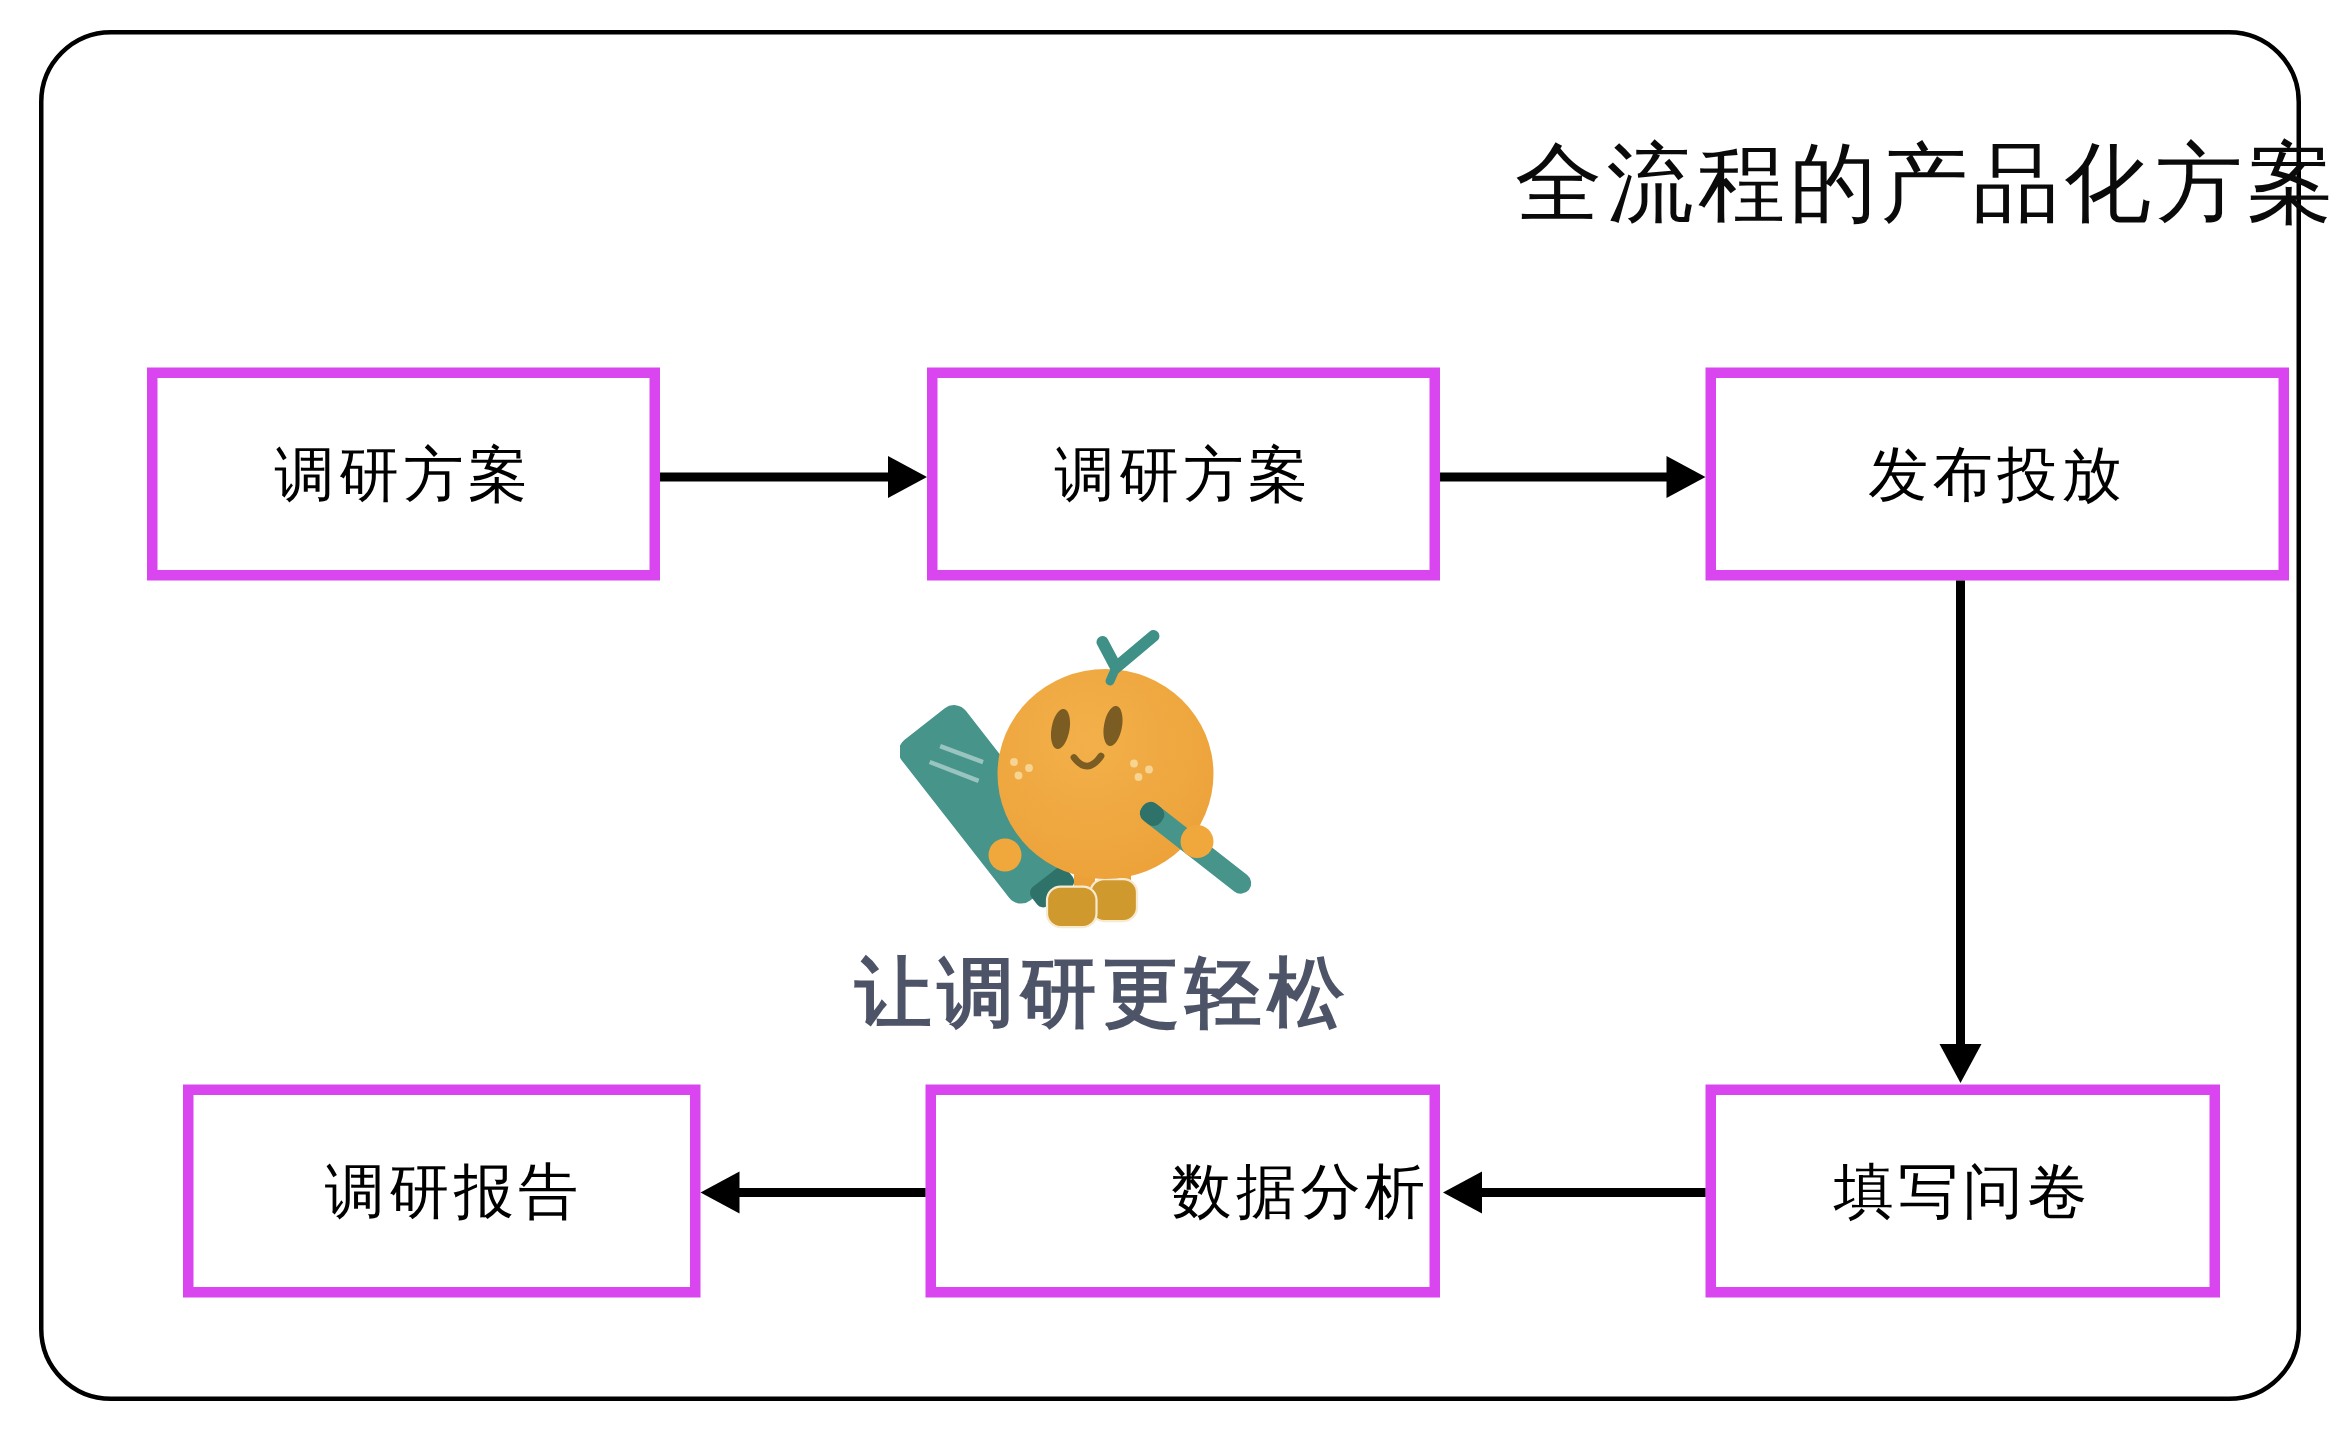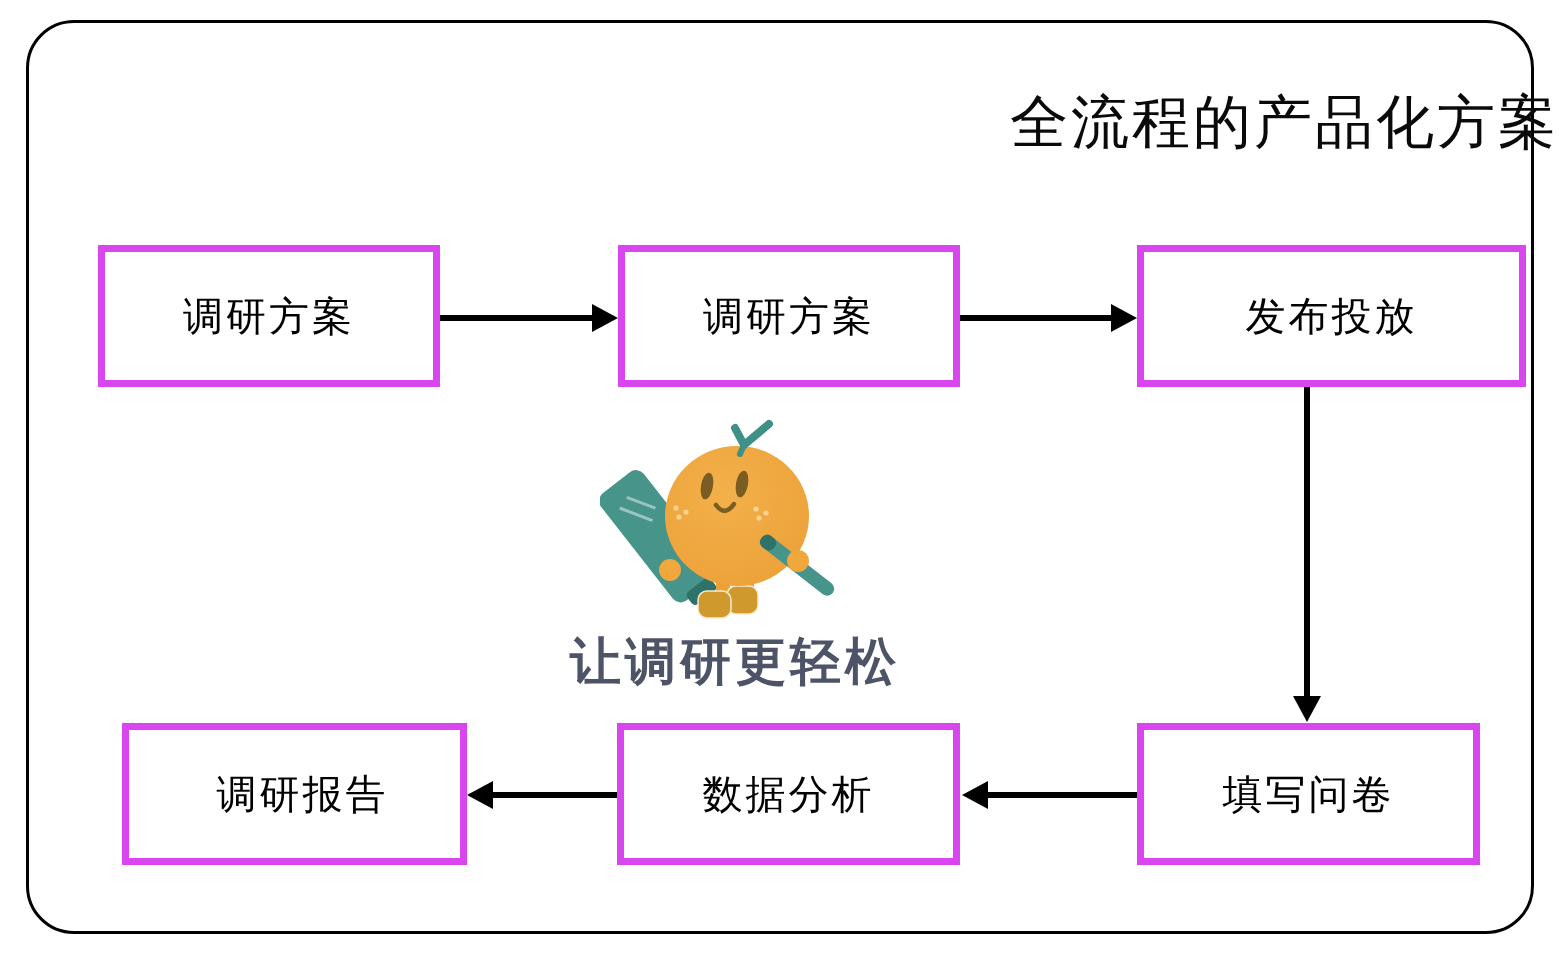--- a/index.html
+++ b/index.html
@@ -17,21 +17,21 @@
   }
   .node{
     position:absolute;border:7px solid #d946ef;background:#fff;box-sizing:border-box;
     display:flex;align-items:center;justify-content:center;
     font-size:40px;font-weight:500;color:#000;letter-spacing:3px;white-space:nowrap;
   }
   .n-research-plan        {left:98px;  top:245px;width:342px;height:142px;}
   .n-design-questionnaire {left:618px; top:245px;width:342px;height:142px;}
   .n-publish-launch       {left:1137px;top:245px;width:389px;height:142px;}
   .n-fill-questionnaire   {left:1137px;top:723px;width:343px;height:142px;}
-  .n-data-analysis        {left:617px; top:723px;width:343px;height:142px;}
+  .n-data-analysis        {left:617px; top:723px;width:343px;height:142px;justify-content:flex-end;}
   .n-research-report      {left:122px; top:723px;width:345px;height:142px;padding-left:16px;}
   .arrows{position:absolute;left:0;top:0;width:1559px;height:956px;}
   .arrows line{stroke:#000;stroke-width:6;}
   .arrows polygon{fill:#000;}
   .mascot{position:absolute;left:600px;top:408px;width:300px;height:235px;}
   .tagline{
     position:absolute;left:570px;top:628px;width:320px;text-align:center;
     font-size:51px;font-weight:600;color:#4e5468;letter-spacing:4px;white-space:nowrap;
   }
 </style>

